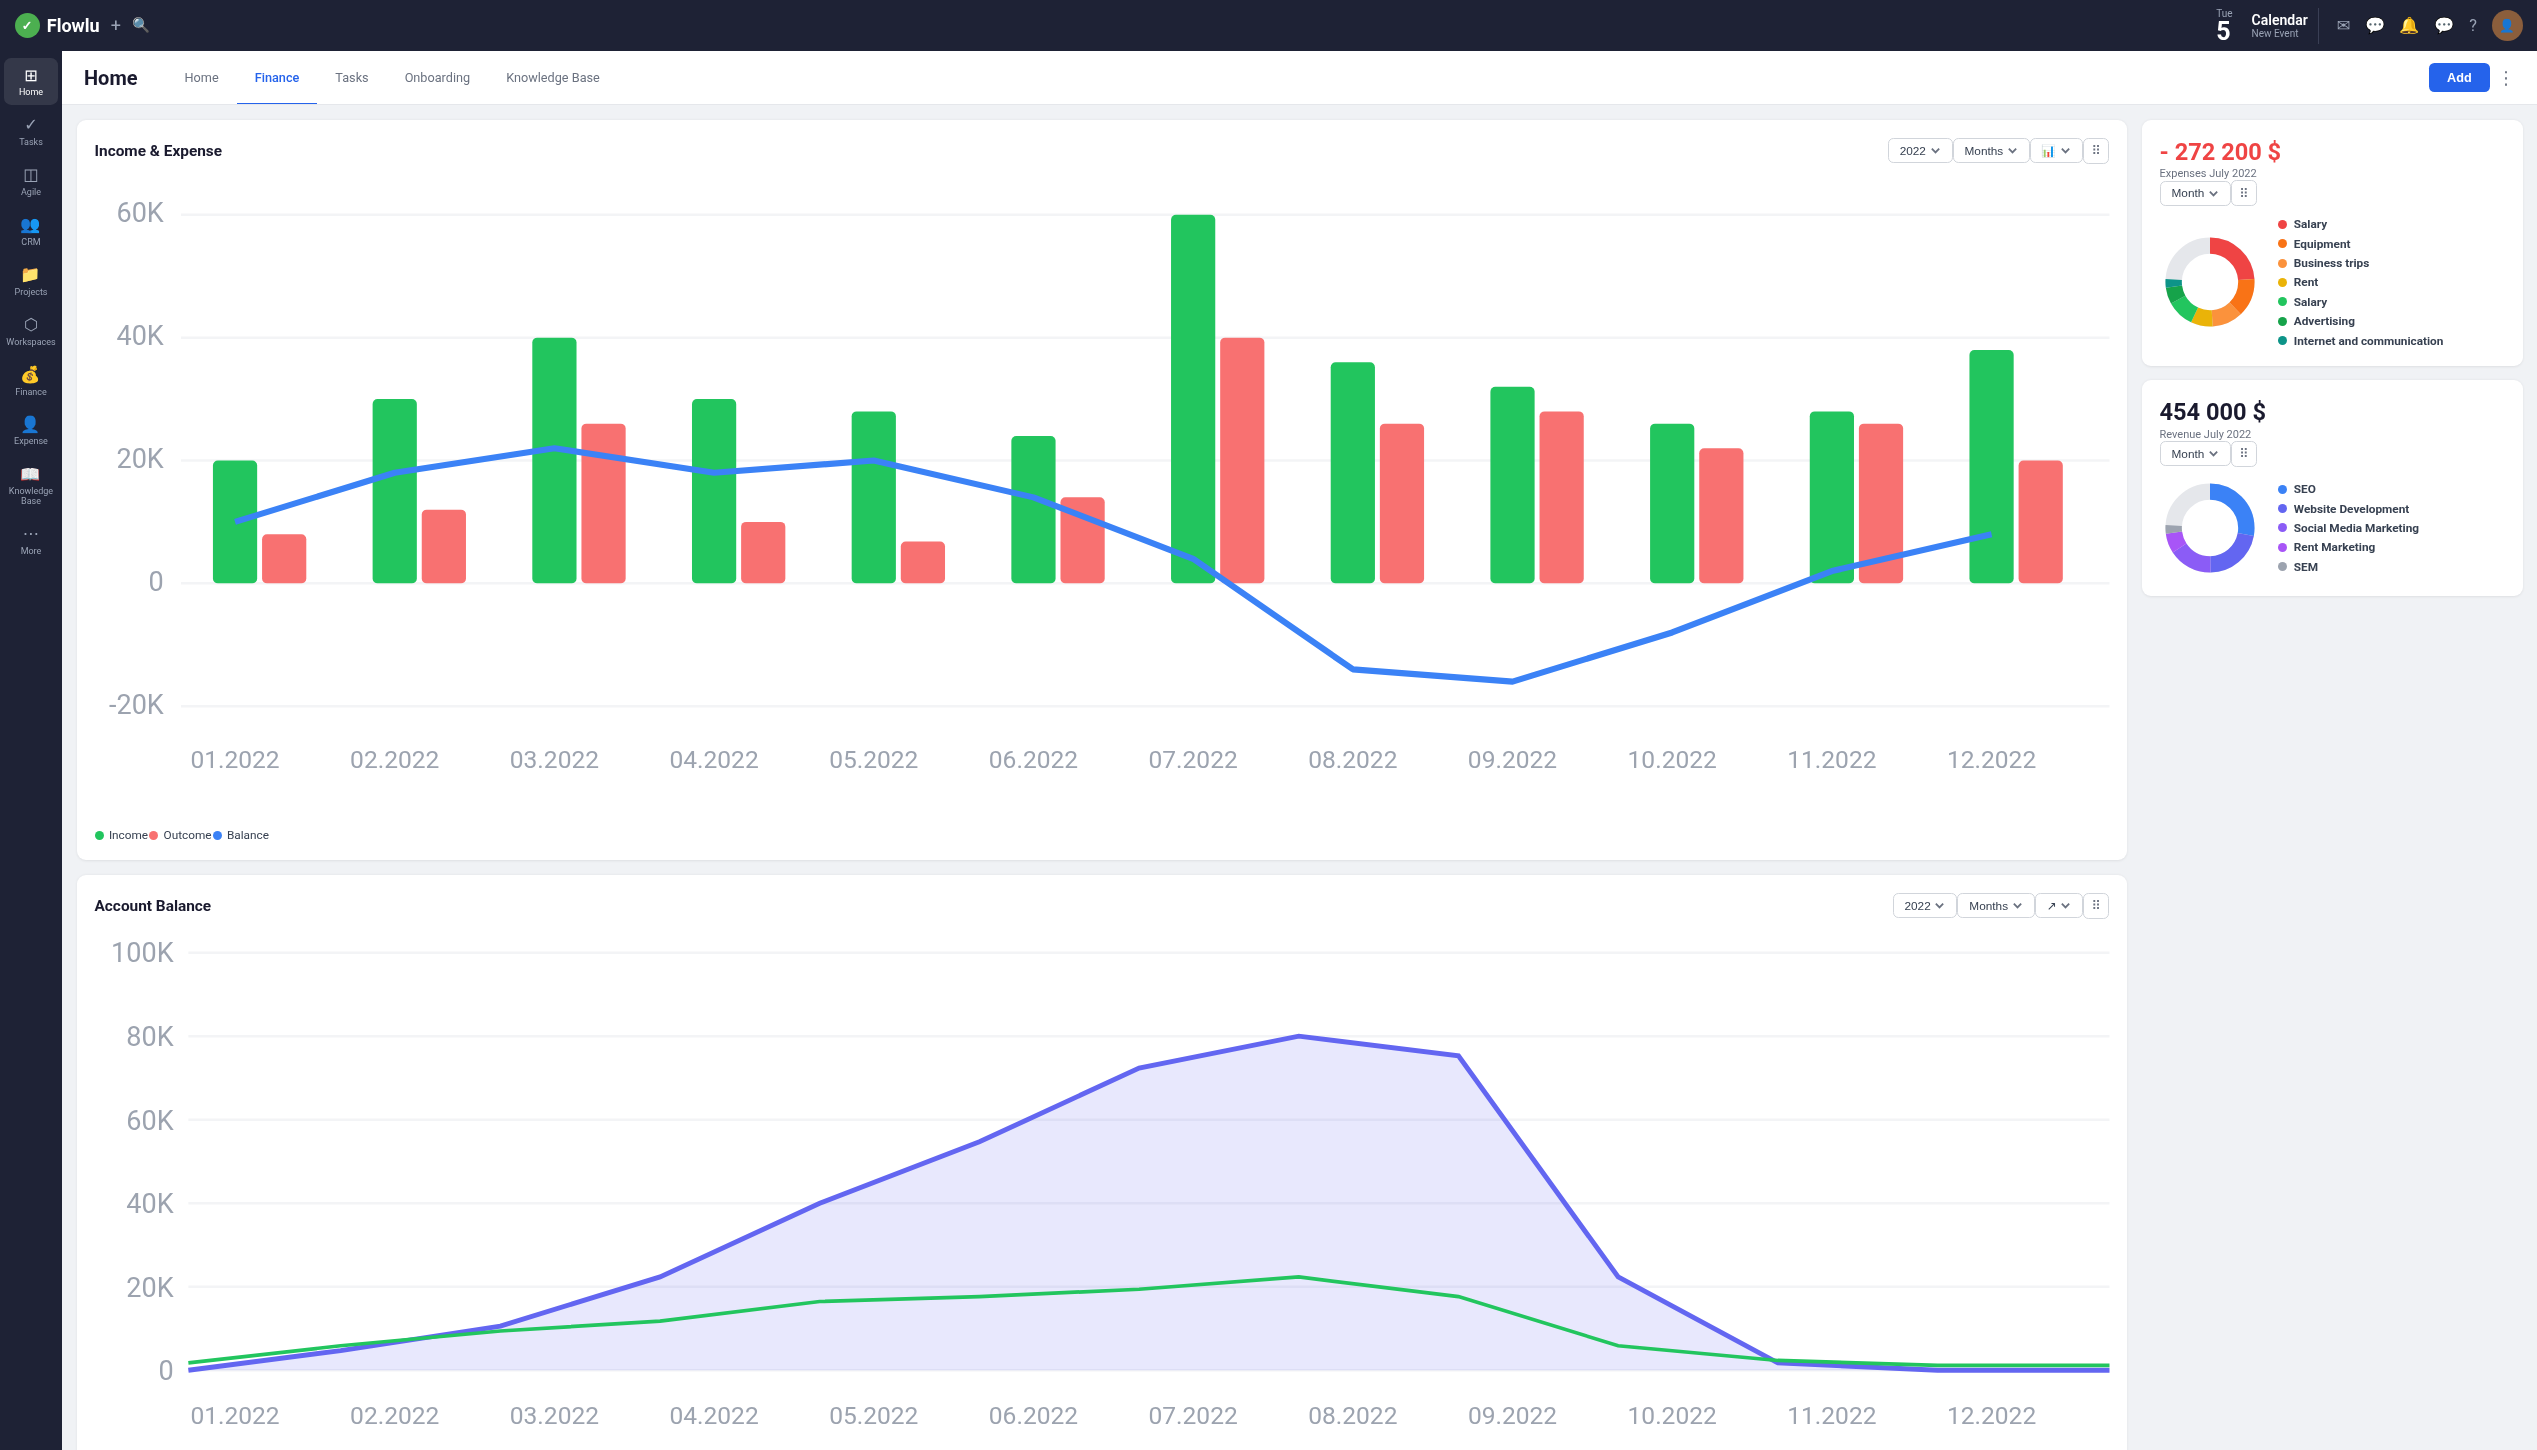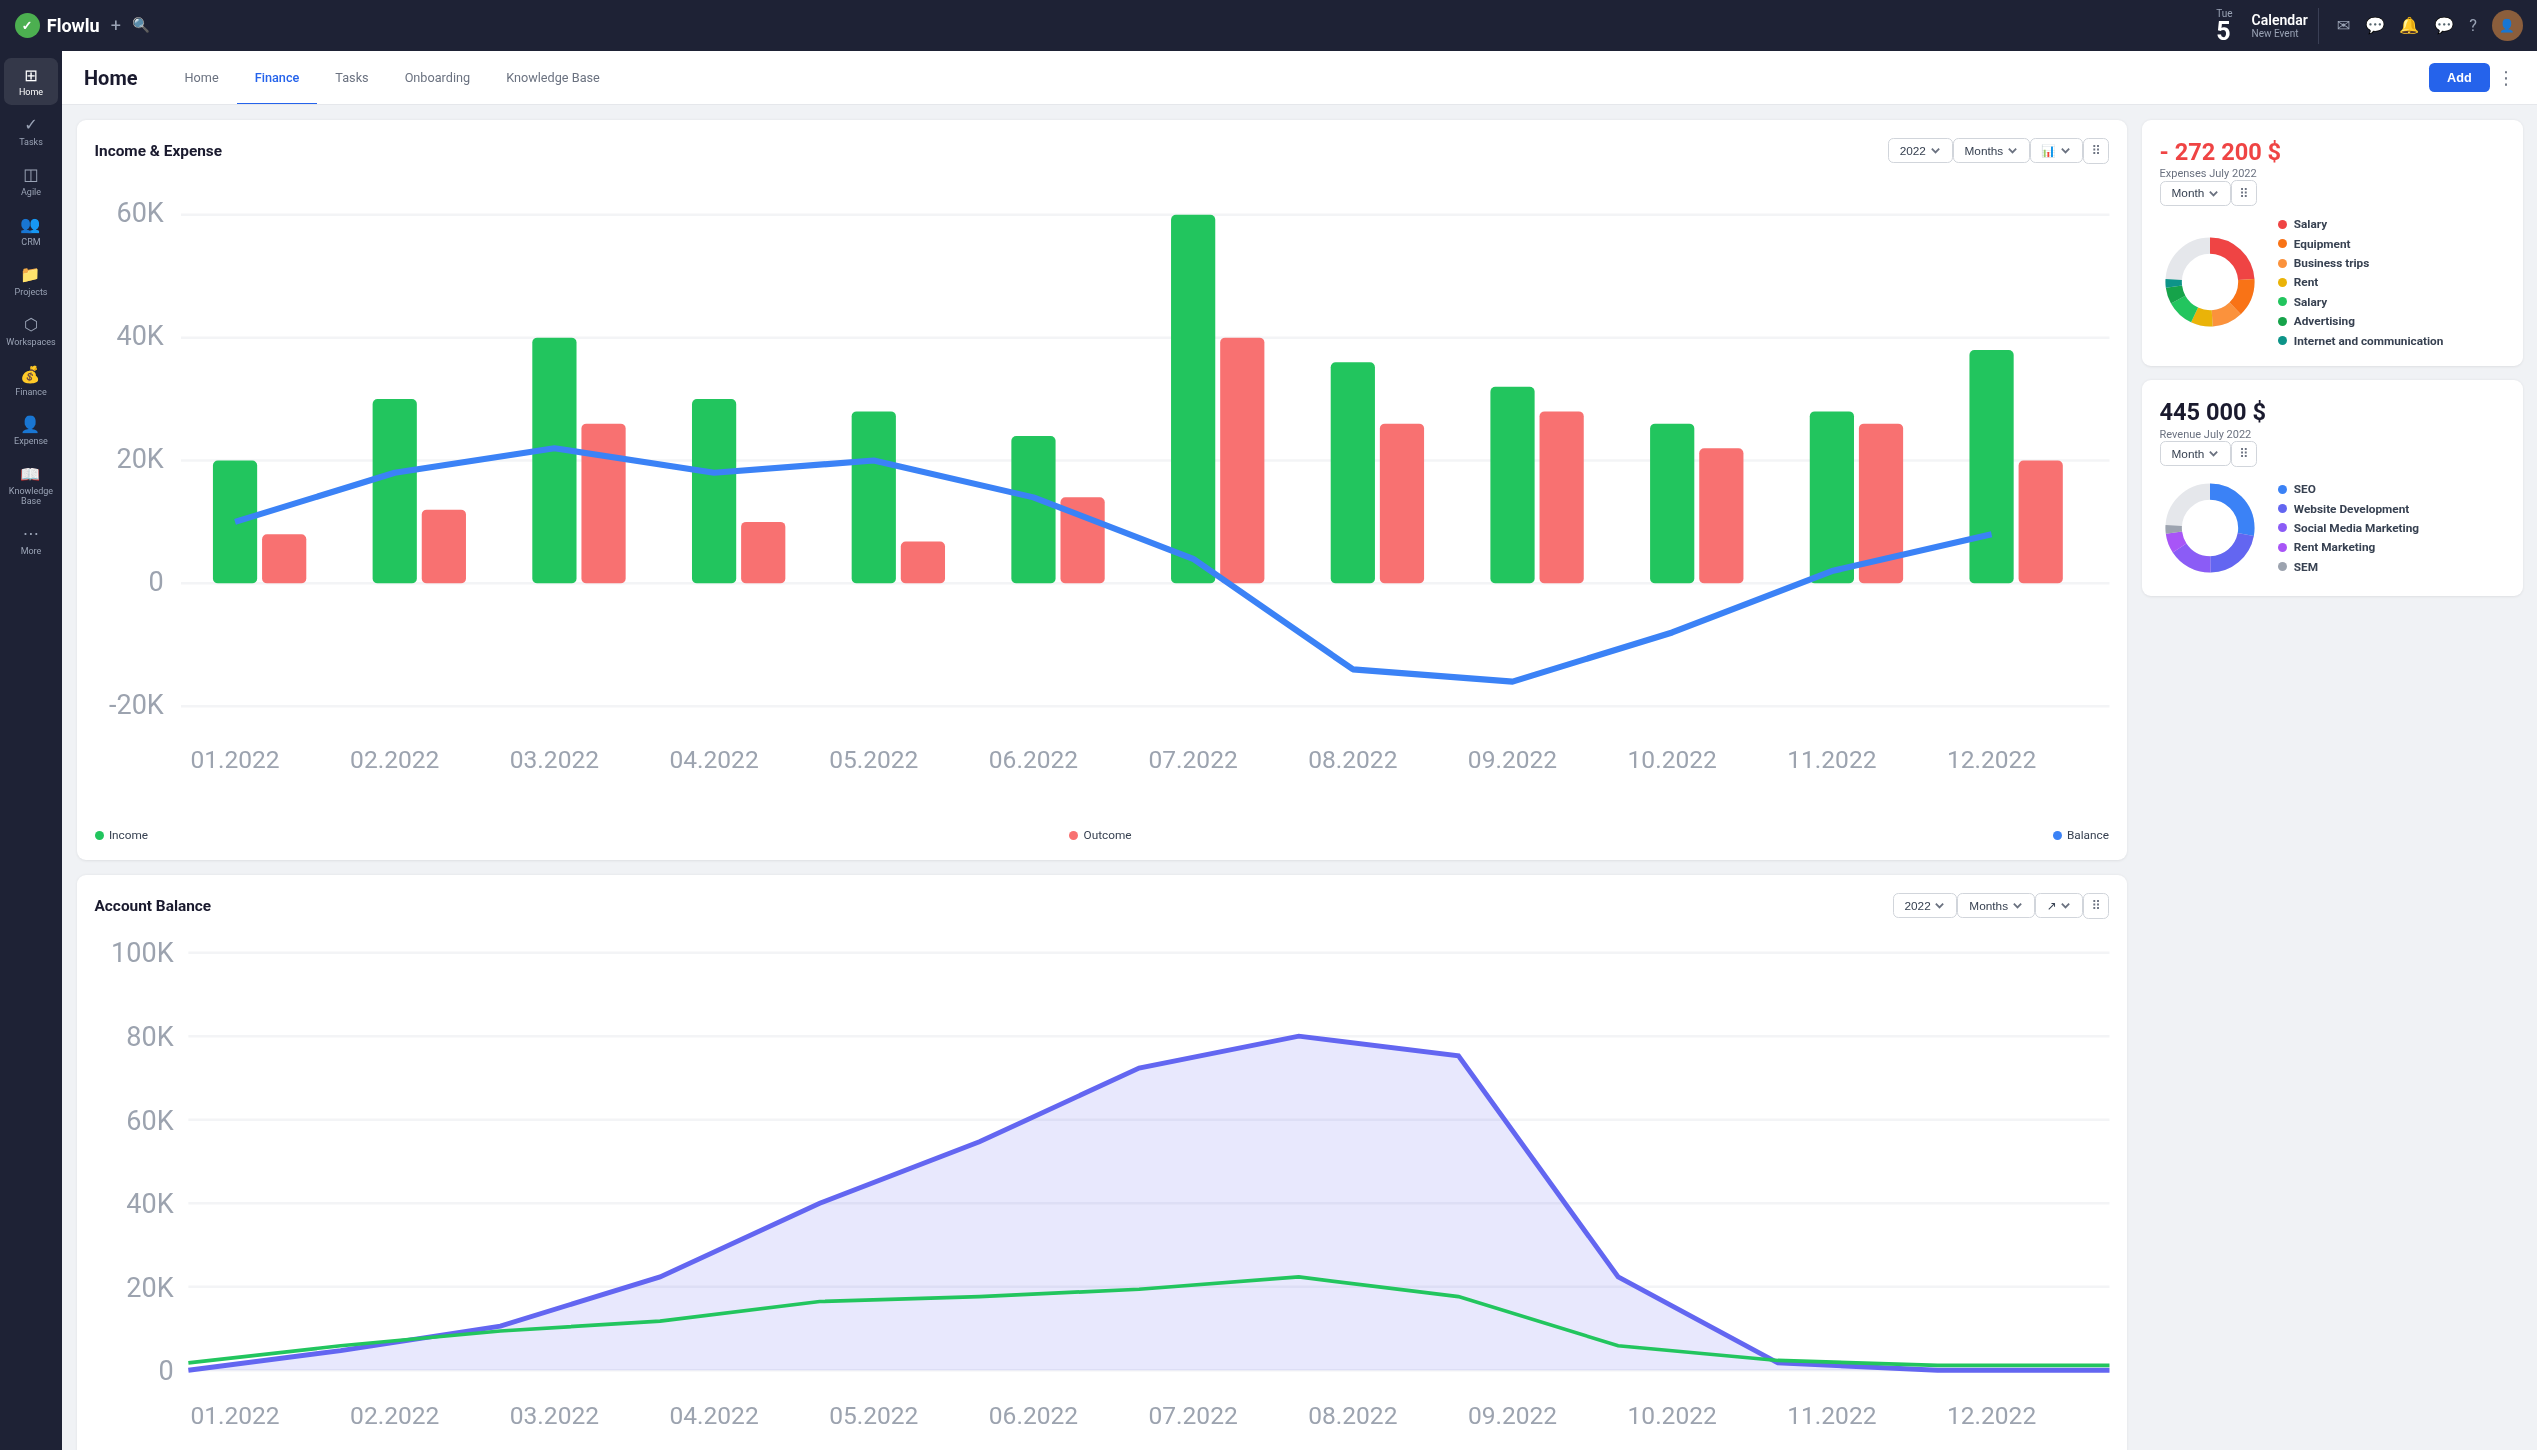--- a/index.html
+++ b/index.html
@@ -60,21 +60,21 @@
     .filter-group { display: flex; gap: 0; align-items: center; }
     .filter-btn { border: 0.9px solid #d1d5db; border-radius: 5.4px; padding: 4.5px 11px; font-size: 11.8px; color: #374151; background: white; cursor: pointer; display: flex; align-items: center; gap: 3.6px; }
     .filter-btn svg { width: 11px; height: 11px; fill: none; stroke: #6b7280; stroke-width: 2; }
     .icon-btn { border: 0.9px solid #d1d5db; border-radius: 5.4px; padding: 4.5px 7.3px; background: white; cursor: pointer; color: #6b7280; font-size: 12.7px; }
 
     
     .chart-area { position: relative; width: 100%; }
     svg.chart { width: 100%; overflow: visible; }
 
     
-    .legend { display: flex; gap: 1px; justify-content: space-between; margin-top: 7.3px; }
+    .legend { display: flex; gap: 1px; justify-content: flex-start; margin-top: 7.3px; }
     .legend-item { display: flex; align-items: center; gap: 5.4px; font-size: 11.8px; color: #374151; }
     .legend-dot { width: 9px; height: 9px; border-radius: 50%; }
 
     
     .stat-value { font-size: 23.6px; font-weight: 700; color: #1a1a2e; }
     .stat-negative { color: #ef4444; }
     .stat-label { font-size: 11px; color: #6b7280; margin-top: 1.8px; }
     .stat-header { display: flex; justify-content: space-between; align-items: flex-start; flex-direction: column; }
     .donut-section { display: flex; gap: 18px; align-items: center; margin-top: 11px; font-weight: bold; }
     .donut-legend { display: flex; flex-direction: column; gap: 5.4px; }
@@ -415,21 +415,21 @@
                 <div class="donut-dot" style="background:#0d9488"></div>
                 <span>Internet and communication</span>
               </div>
             </div>
           </div>
         </div>
 
         <div class="card">
           <div class="stat-header">
             <div>
-              <div class="stat-value">445 000 $</div>
+              <div class="stat-value">454 000 $</div>
               <div class="stat-label">Revenue July 2022</div>
             </div>
             <div class="filter-group">
               <button class="filter-btn">
                 <span>Month</span>
                 <svg viewBox="0 0 12 12" width="11" height="11" fill="none" stroke="#6b7280" stroke-width="2">
                     <polyline points="2,4 6,8 10,4"></polyline>
                   </svg>
               </button>
               <button class="icon-btn">⠿</button>

